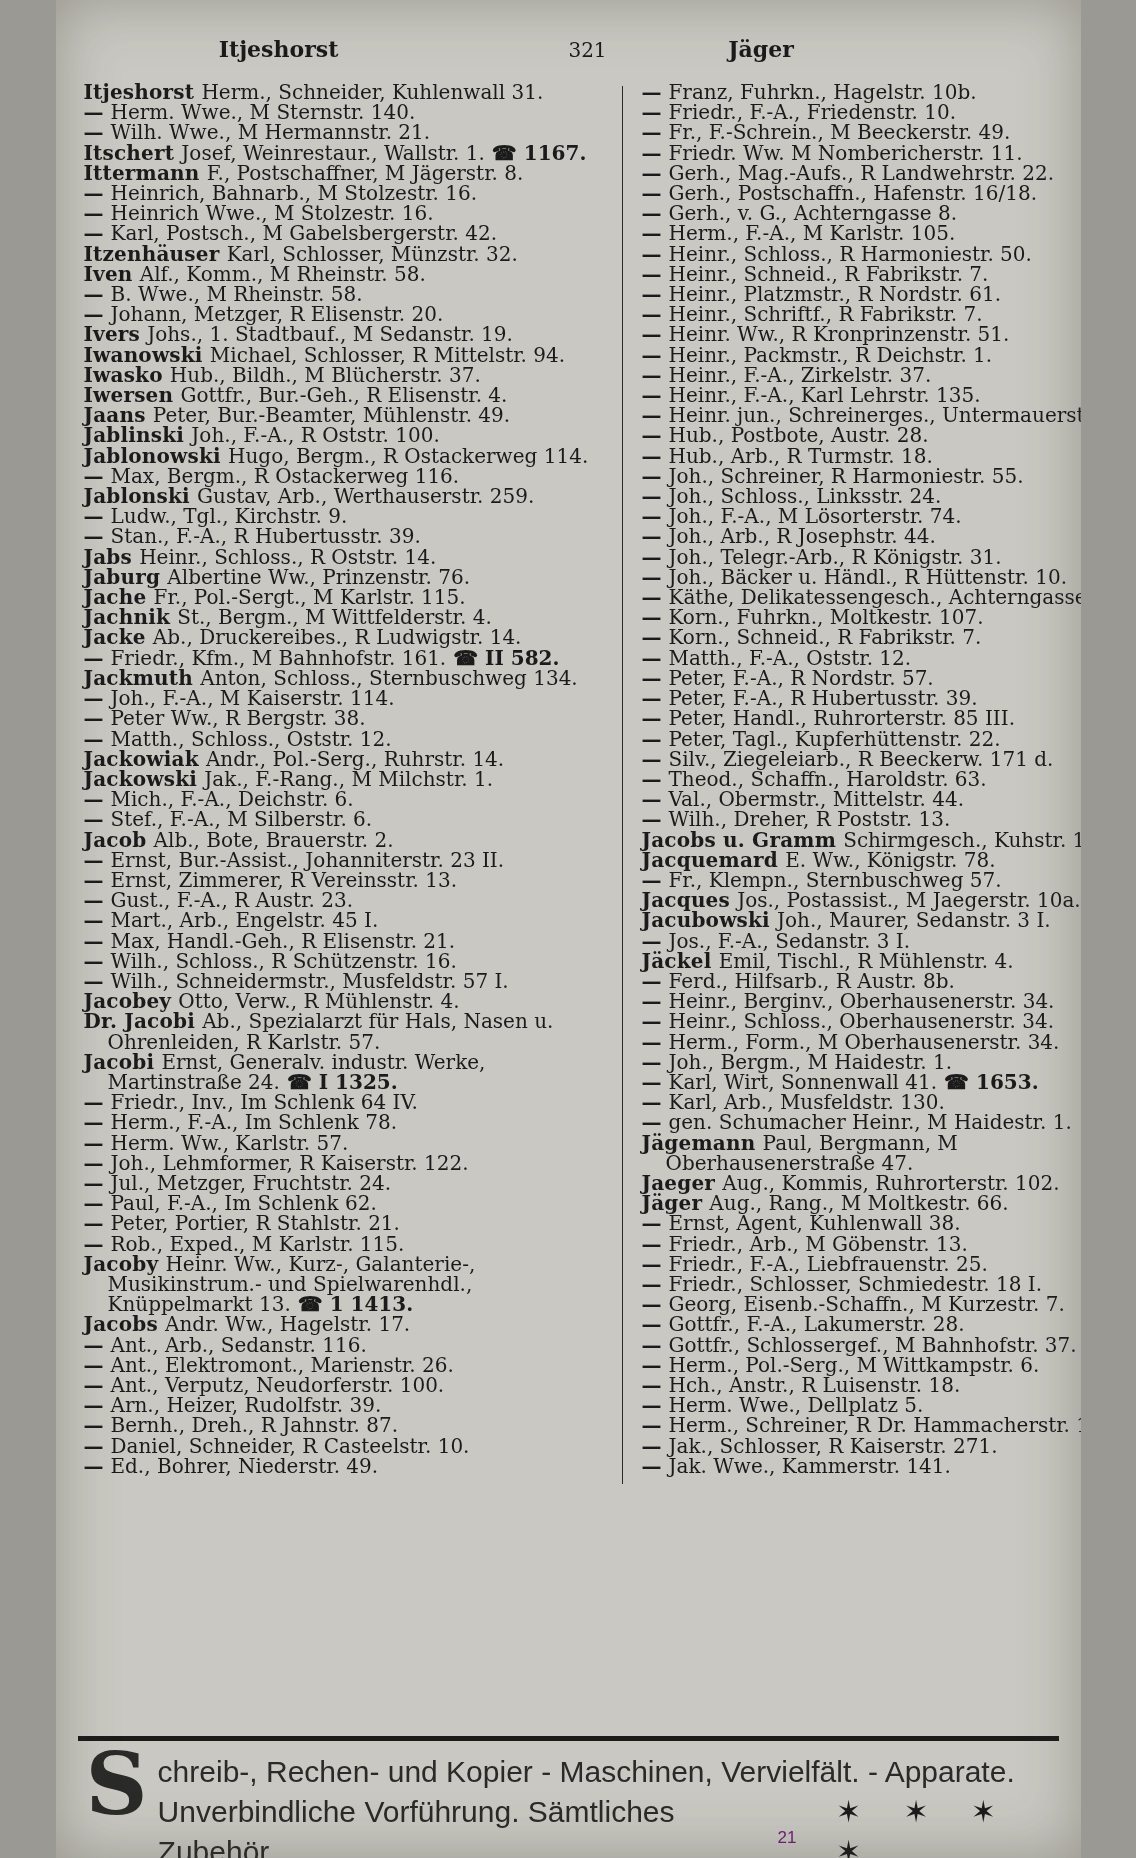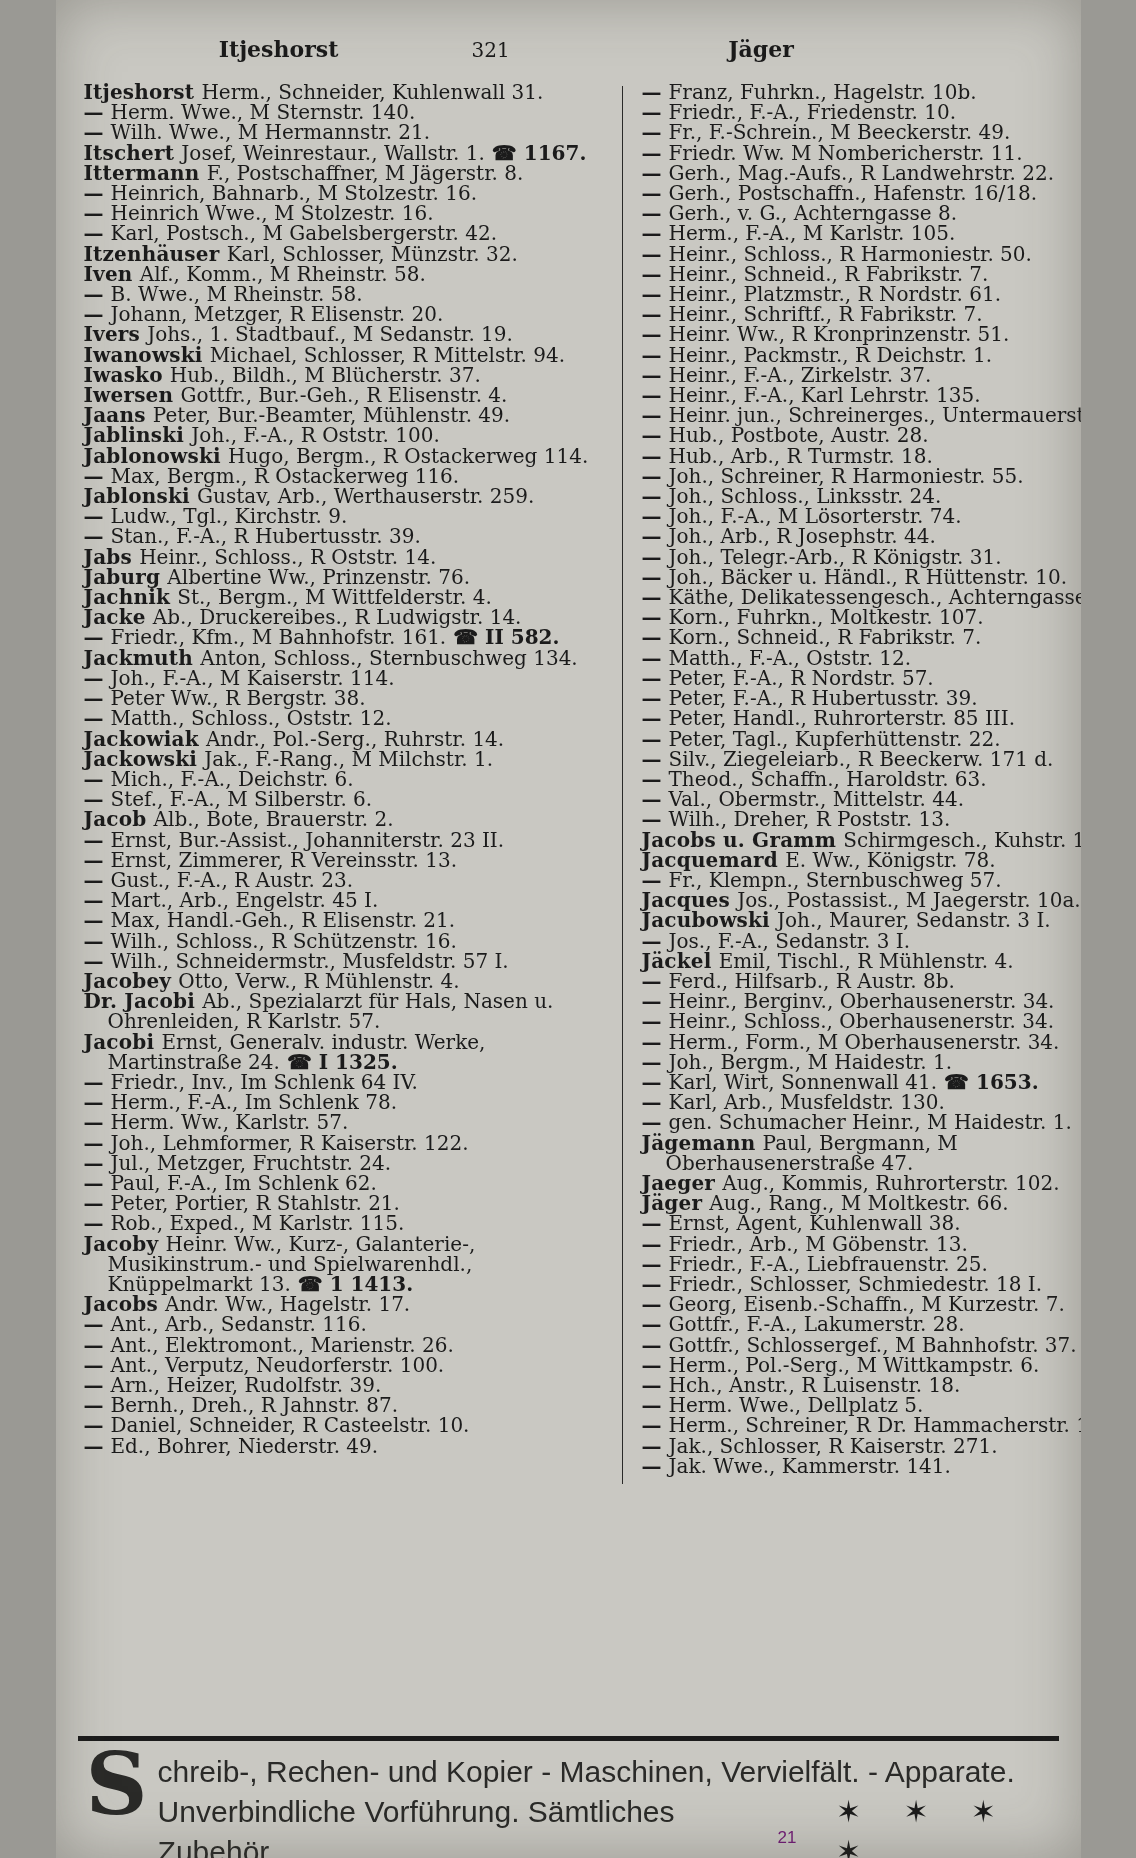--- a/index.html
+++ b/index.html
@@ -8,21 +8,21 @@
     background:#c9c8c2;color:#1b1b1b;overflow:hidden;
     font-family:"DejaVu Serif", serif;
   }
   .page::after{content:"";position:absolute;inset:0;pointer-events:none;
     box-shadow:inset 0 0 60px rgba(60,58,50,.35);}
   .header{
     position:absolute;top:36px;left:30px;right:30px;height:30px;
     display:flex;align-items:baseline;font-weight:bold;font-size:22px;
   }
   .header .hl{width:40%;text-align:center;}
-  .header .hp{width:14%;text-align:left;font-size:20px;font-weight:normal;}
+  .header .hp{width:14%;text-align:right;font-size:20px;font-weight:normal;}
   .header .hr{width:32%;text-align:center;}
   .col{
     position:absolute;top:82px;font-size:20px;line-height:20.2px;
   }
   .col-left{left:28px;width:530px;}
   .col-right{left:586px;width:524px;}
   .divider{
     position:absolute;left:566px;top:86px;height:1398px;width:1px;background:#2a2a28;
   }
   .entry{padding-left:24px;text-indent:-24px;}
@@ -82,20 +82,21 @@
       <div class="entry"><span class="head">Iwersen </span><span class="etext">Gottfr., Bur.-Geh., R Elisenstr. 4.</span></div>
       <div class="entry"><span class="head">Jaans </span><span class="etext">Peter, Bur.-Beamter, Mühlenstr. 49.</span></div>
       <div class="entry"><span class="head">Jablinski </span><span class="etext">Joh., F.-A., R Oststr. 100.</span></div>
       <div class="entry"><span class="head">Jablonowski </span><span class="etext">Hugo, Bergm., R Ostackerweg 114.</span></div>
       <div class="entry"><span class="dash">— </span><span class="etext">Max, Bergm., R Ostackerweg 116.</span></div>
       <div class="entry"><span class="head">Jablonski </span><span class="etext">Gustav, Arb., Werthauserstr. 259.</span></div>
       <div class="entry"><span class="dash">— </span><span class="etext">Ludw., Tgl., Kirchstr. 9.</span></div>
       <div class="entry"><span class="dash">— </span><span class="etext">Stan., F.-A., R Hubertusstr. 39.</span></div>
       <div class="entry"><span class="head">Jabs </span><span class="etext">Heinr., Schloss., R Oststr. 14.</span></div>
       <div class="entry"><span class="head">Jaburg </span><span class="etext">Albertine Ww., Prinzenstr. 76.</span></div>
+      <div class="entry"><span class="head">Jache </span><span class="etext">Fr., Pol.-Sergt., M Karlstr. 115.</span></div>
       <div class="entry"><span class="head">Jachnik </span><span class="etext">St., Bergm., M Wittfelderstr. 4.</span></div>
       <div class="entry"><span class="head">Jacke </span><span class="etext">Ab., Druckereibes., R Ludwigstr. 14.</span></div>
       <div class="entry"><span class="dash">— </span><span class="etext">Friedr., Kfm., M Bahnhofstr. 161.</span><span class="tel-icon"> ☎ </span><span class="tel">II 582.</span></div>
       <div class="entry"><span class="head">Jackmuth </span><span class="etext">Anton, Schloss., Sternbuschweg 134.</span></div>
       <div class="entry"><span class="dash">— </span><span class="etext">Joh., F.-A., M Kaiserstr. 114.</span></div>
       <div class="entry"><span class="dash">— </span><span class="etext">Peter Ww., R Bergstr. 38.</span></div>
       <div class="entry"><span class="dash">— </span><span class="etext">Matth., Schloss., Oststr. 12.</span></div>
       <div class="entry"><span class="head">Jackowiak </span><span class="etext">Andr., Pol.-Serg., Ruhrstr. 14.</span></div>
       <div class="entry"><span class="head">Jackowski </span><span class="etext">Jak., F.-Rang., M Milchstr. 1.</span></div>
       <div class="entry"><span class="dash">— </span><span class="etext">Mich., F.-A., Deichstr. 6.</span></div>

